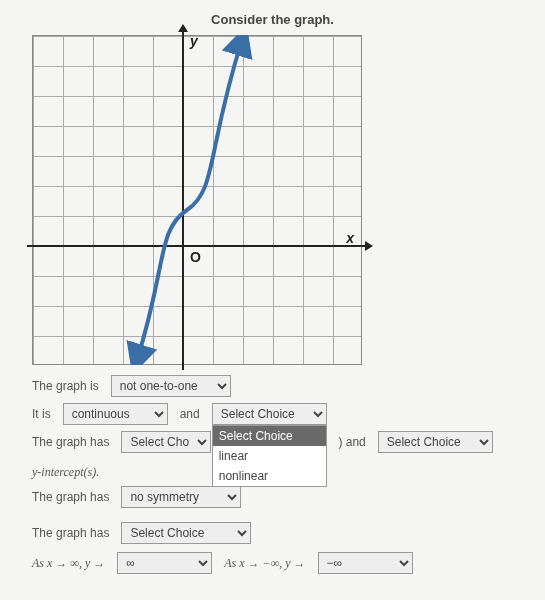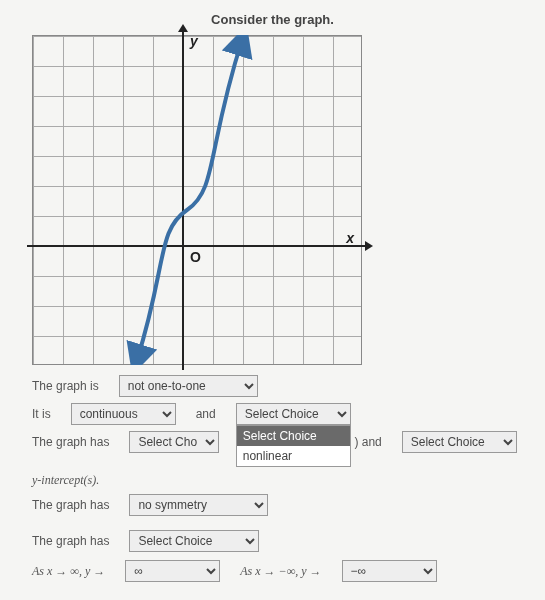--- a/index.html
+++ b/index.html
@@ -95,31 +95,31 @@
     }
     .curve {
       position: absolute;
       top: 0; left: 0;
     }
     .row {
       margin: 6px 0 6px 20px;
       display: flex;
       align-items: center;
       flex-wrap: wrap;
-      gap: 20px;
+      gap: 12px;
     }
     select {
       font-size: 12px;
       padding: 2px 4px;
       border: 1px solid #999;
       background: #eee;
       color: #444;
       height: 22px;
     }
-    .small-sel { width: 139px; }
+    .small-sel { width: 120px; }
     .med-sel { width: 105px; }
     .dropdown-wrap {
       position: relative;
       display: inline-block;
     }
     .dropdown-open {
       position: absolute;
       top: 22px;
       left: 0;
       width: 115px;
@@ -179,20 +179,21 @@
   <select class="med-sel">
     <option>continuous</option>
   </select>
   <span>and</span>
   <span class="dropdown-wrap">
     <select style="width:115px">
       <option>Select Choice</option>
     </select>
     <div class="dropdown-open">
       <div class="highlight">Select Choice</div>
+      <div>linear</div>
       <div>nonlinear</div>
     </div>
   </span>
 </div>
 
 <div class="row">
   <span>The graph has</span>
   <select style="width:90px">
     <option>Select Cho</option>
   </select>

